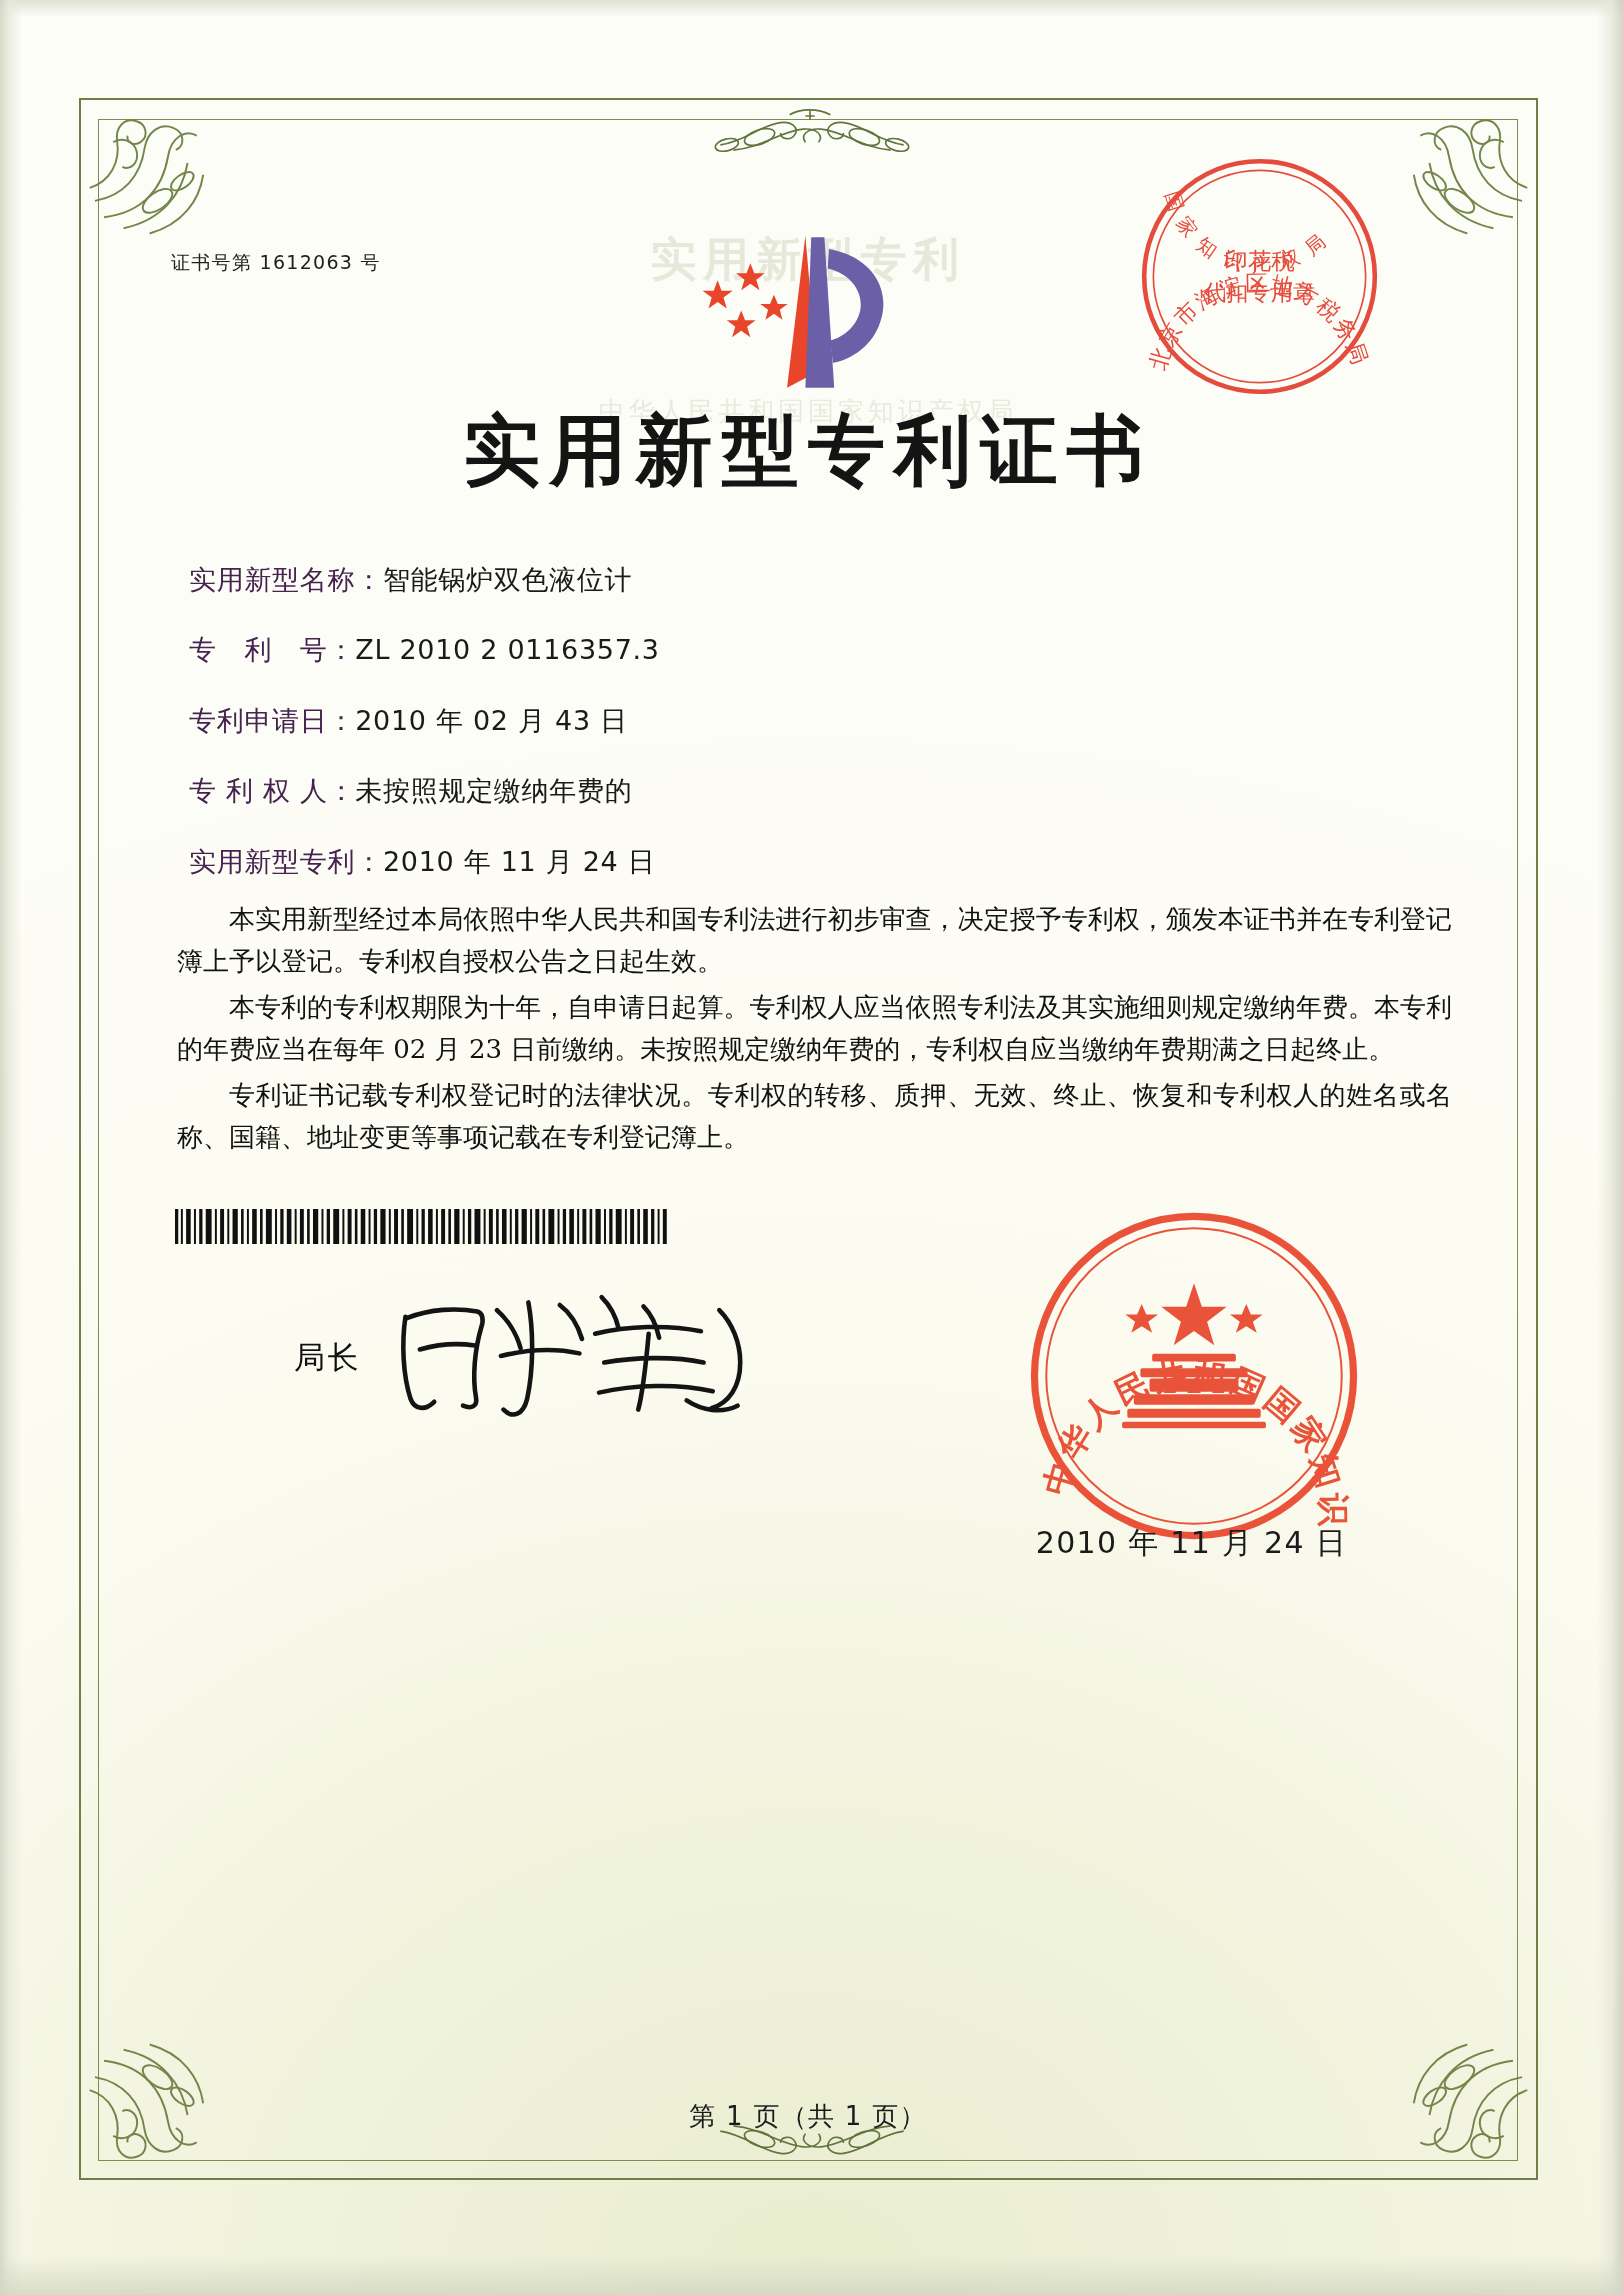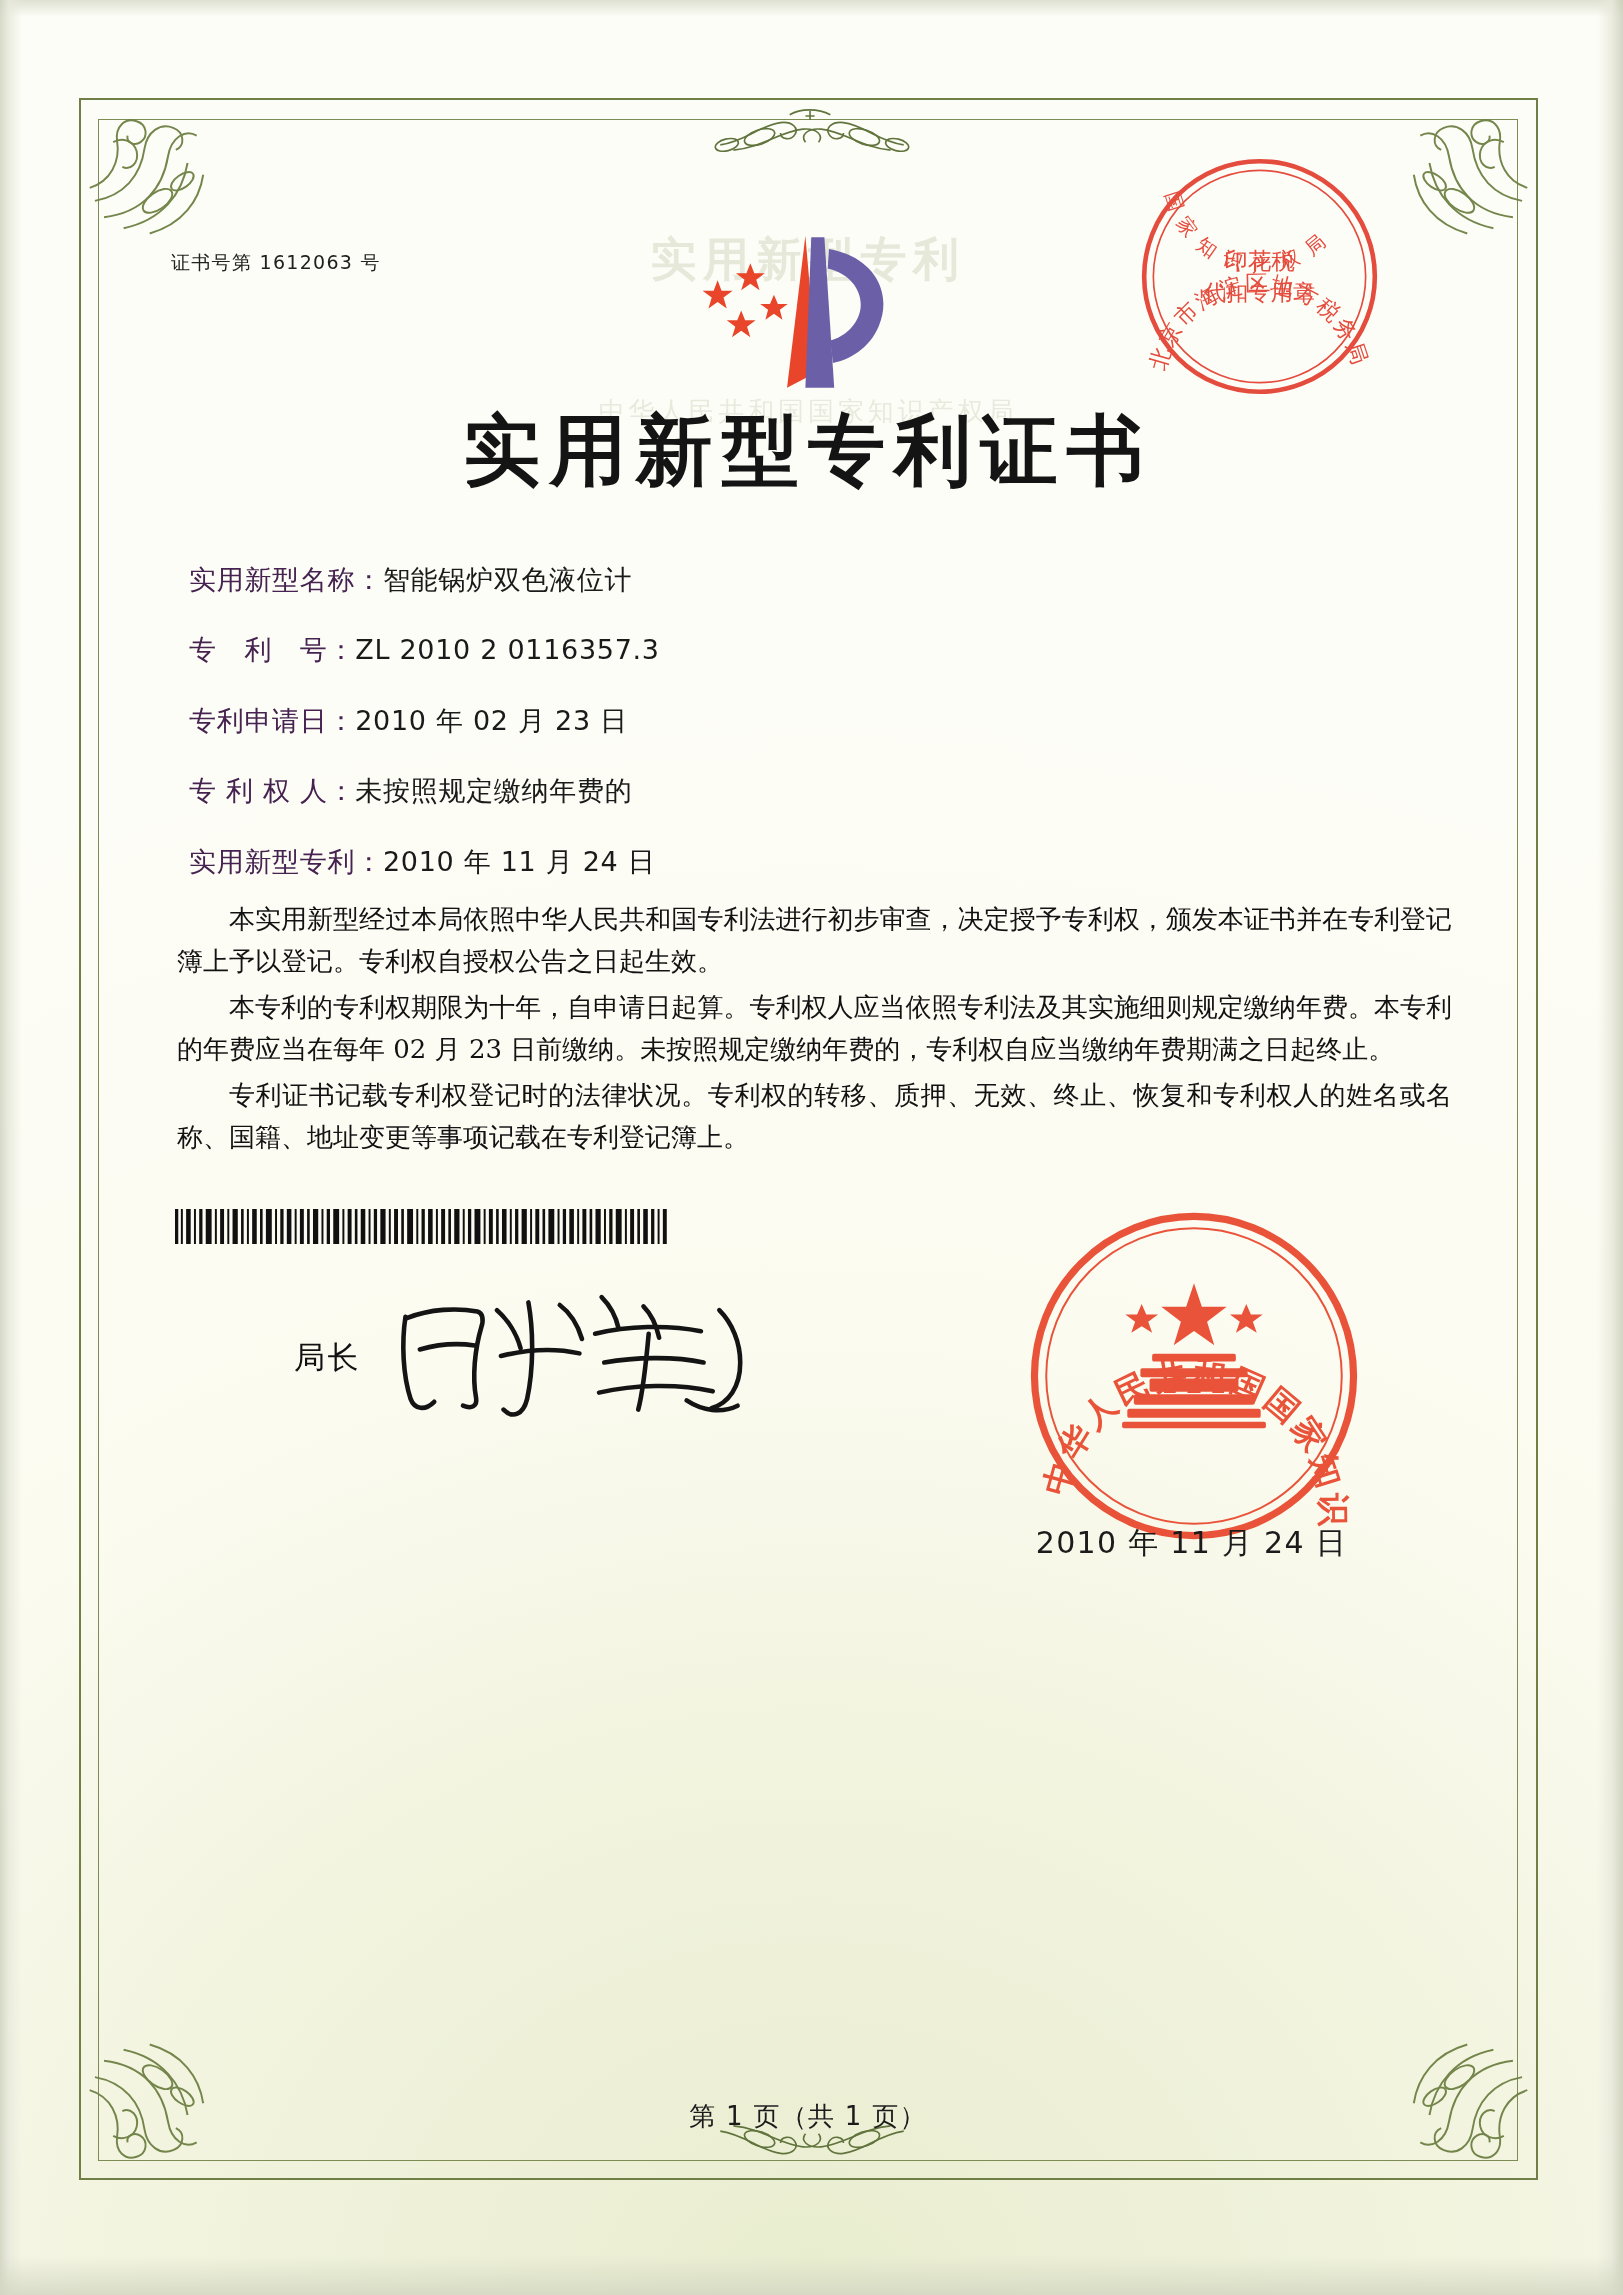--- a/index.html
+++ b/index.html
@@ -357,21 +357,21 @@
     <div class="main-title">实用新型专利证书</div>
 
     <div class="fields">
       <div class="field-row">
         <span class="field-label">实用新型名称：</span><span class="field-value">智能锅炉双色液位计</span>
       </div>
       <div class="field-row">
         <span class="field-label">专　利　号：</span><span class="field-value">ZL 2010 2 0116357.3</span>
       </div>
       <div class="field-row">
-        <span class="field-label">专利申请日：</span><span class="field-value">2010 年 02 月 23 日</span>
+        <span class="field-label">专利申请日：</span><span class="field-value">2010 年 02 月 43 日</span>
       </div>
       <div class="field-row">
         <span class="field-label">专 利 权 人：</span><span class="field-value">未按照规定缴纳年费的</span>
       </div>
       <div class="field-row">
         <span class="field-label">实用新型专利：</span><span class="field-value">2010 年 11 月 24 日</span>
       </div>
     </div>
 
     <div class="paragraphs">

